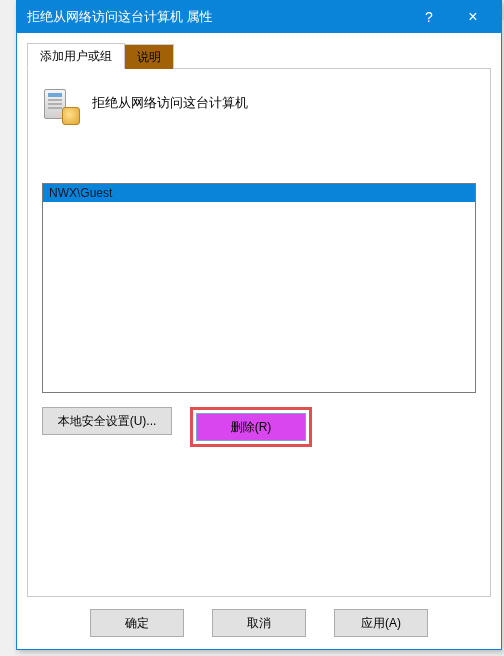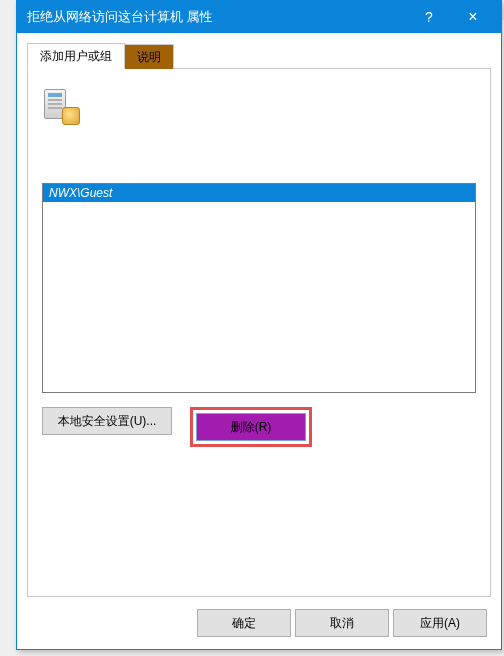--- a/index.html
+++ b/index.html
@@ -74,39 +74,39 @@
   }
   .policy-title { font-size: 13px; }
 
   .listbox {
     border: 1px solid #7a7a7a; height: 210px; background: #ffffff;
     overflow: auto; font-size: 12px;
   }
   .listbox .row {
     padding: 2px 6px; cursor: default; white-space: nowrap;
   }
-  .listbox .row.selected { background: #0a84d8; color: #ffffff; font-style: italic; }
+  .listbox .row.selected { background: #0a84d8; color: #0f172a; }
 
   .list-buttons { display: flex; gap: 18px; margin-top: 14px; }
   .win-btn {
     min-width: 130px; height: 28px; padding: 0 10px;
     border: 1px solid #adadad; background: #e1e1e1;
     font-size: 12px; display: inline-flex; align-items: center; justify-content: center;
     cursor: pointer;
   }
   .win-btn.small { min-width: 94px; }
 
   .highlight-box {
     border: 3px solid #e05050; padding: 3px; display: inline-block;
   }
-  .highlight-box .win-btn { border-color: #7da2ce; background: #a21caf; min-width: 110px; }
+  .highlight-box .win-btn { border-color: #7da2ce; background: #d946ef; min-width: 110px; }
 
   .dlg-footer {
-    height: 52px; border-top: 0; display: flex; align-items: center; justify-content: flex-end;
-    gap: 4px; padding: 0 14px;
+    height: 52px; border-top: 0; display: flex; align-items: center; justify-content: center;
+    gap: 28px; padding: 0 14px;
   }
 </style>
 </head>
 <body>
 
 <div class="bg-window">
   <div>Al</div>
     <div>Al</div>
   <div>ir</div>
     <div>访</div>
@@ -140,20 +140,21 @@
       <div class="tab inactive">说明</div>
     </div>
 
     <div class="tab-panel">
 
       <div class="policy-header">
         <div class="policy-icon">
           <div class="server"></div>
             <div class="badge"></div>
         </div>
+        <div class="policy-title">拒绝从网络访问这台计算机</div>
       </div>
 
       <div class="listbox">
         <div class="row selected">NWX\Guest</div>
       </div>
 
       <div class="list-buttons">
         <button class="win-btn">本地安全设置(U)...</button>
         <span class="highlight-box">
           <button class="win-btn">删除(R)</button>

